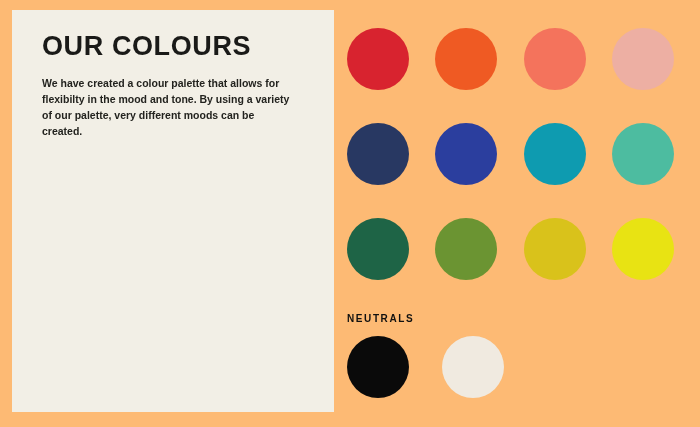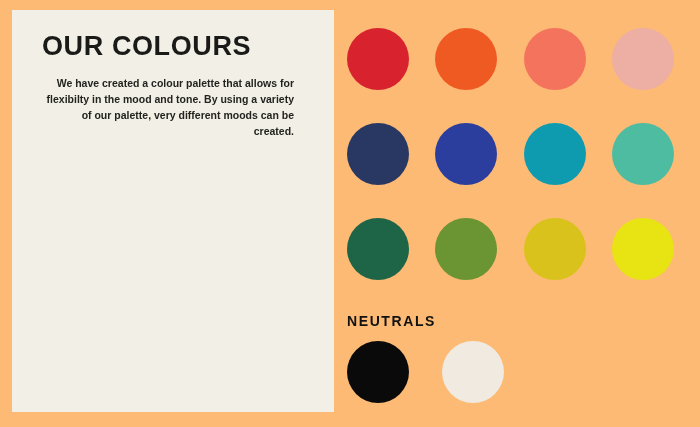--- a/index.html
+++ b/index.html
@@ -46,21 +46,20 @@
     font-family: "Liberation Sans", sans-serif;
     font-weight: bold;
     font-size: 10.5px;
     line-height: 1.52;
     color: #23231f;
     margin: 0 0 15px 0;
     max-width: 252px;
   }
   .panel-para:last-of-type {
     margin-bottom: 16px;
-    text-align: right;
   }
 
   
   .swatch-area {
     position: absolute;
     left: 347px;
     top: 0;
     width: 353px;
     height: 427px;
   }
@@ -92,21 +91,21 @@
   
   .neutrals {
     position: absolute;
     left: 0;
     top: 313px;
     width: 353px;
   }
   .neutrals-label {
     font-family: "Liberation Sans", sans-serif;
     font-weight: bold;
-    font-size: 14px;
+    font-size: 10px;
     letter-spacing: 1.6px;
     color: #111110;
     margin: 0 0 12px 0;
   }
   .neutrals-row {
     display: flex;
     align-items: flex-start;
   }
   .neutrals-cell {
     width: 95px;

